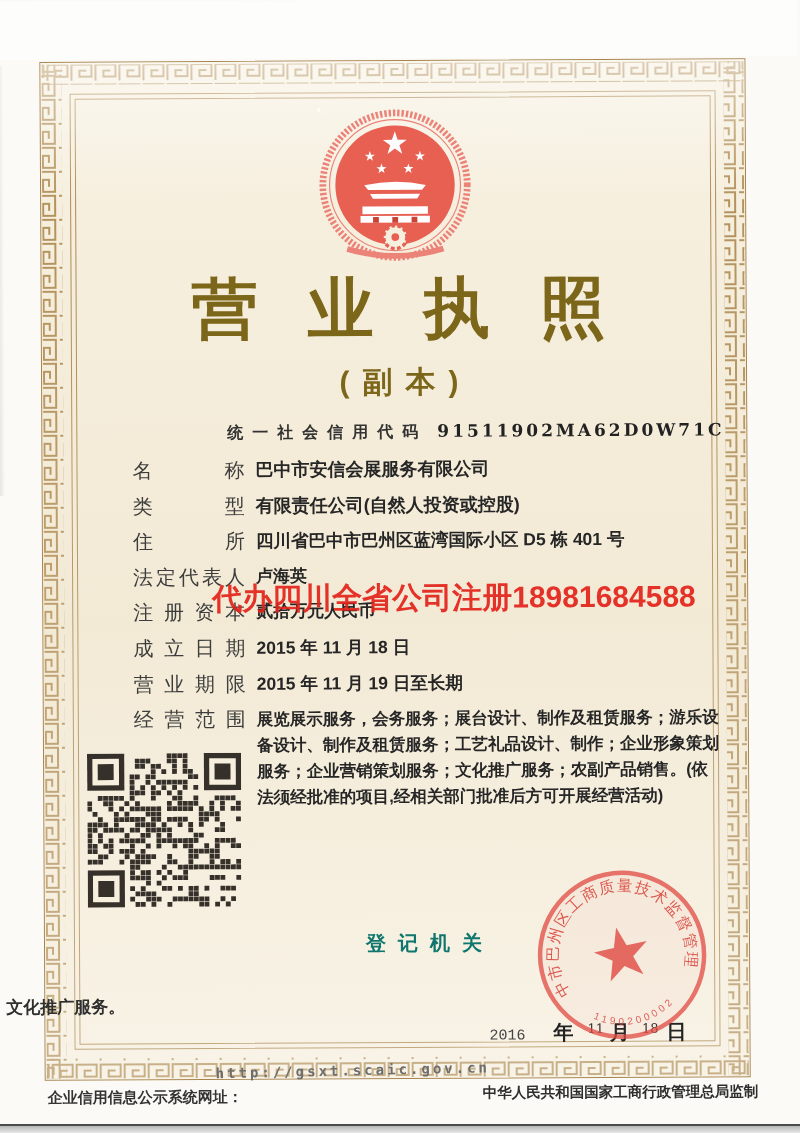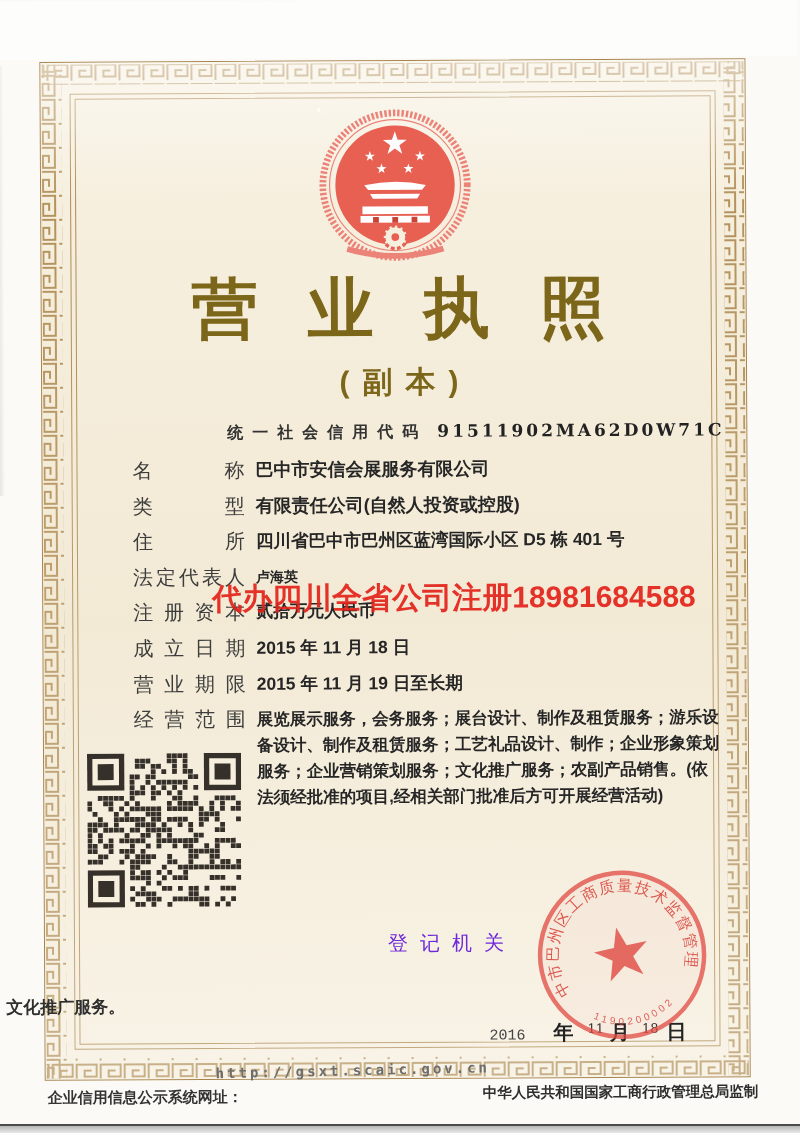--- a/index.html
+++ b/index.html
@@ -38,21 +38,21 @@
        font-size:20px;line-height:27px;color:#3d3d3d;font-weight:500;}
   .fvalue{margin-left:11px;font-size:17.5px;font-weight:700;color:#262626;line-height:26px;
        white-space:nowrap;}
   .frow.tall .fvalue{white-space:normal;width:462px;font-size:16.5px;line-height:26px;}
 
   .watermark{left:212px;top:578px;z-index:6;font-size:30px;font-weight:700;color:#e3231b;
        white-space:nowrap;opacity:.92;}
 
   .qr{left:86px;top:752px;width:154px;height:154px;z-index:3;}
 
-  .regauth{left:386px;top:930px;z-index:4;font-size:20px;font-weight:400;color:#6d28d9;
+  .regauth{left:364px;top:930px;z-index:4;font-size:20px;font-weight:700;color:#0f766e;
        letter-spacing:12px;white-space:nowrap;}
 
   .datebox{left:487px;top:988px;z-index:4;display:flex;align-items:baseline;color:#222;}
   .datebox .yr{font-family:Liberation Mono, monospace;font-size:15px;color:#444;}
   .datebox .cjk{font-size:20px;font-weight:600;}
   .datebox .num{font-family:"DejaVu Serif",serif;font-size:13px;color:#333;
        transform:translateY(-6px);margin-top:40px;}
   .g28{width:28px;} .g14{width:14px;} .g6{width:6px;} .g12{width:12px;} .g8{width:8px;}
 
   .seal{left:530px;top:866px;width:180px;height:180px;z-index:6;pointer-events:none;}
@@ -154,21 +154,21 @@
         <div class="fvalue">四川省巴中市巴州区蓝湾国际小区 D5 栋 401 号</div>
       </div>
       <div class="frow">
         <div class="flabel">
             <span>法</span>
             <span>定</span>
             <span>代</span>
             <span>表</span>
             <span>人</span>
           </div>
-        <div class="fvalue" style="font-size:14px">卢海英</div>
+        <div class="fvalue" style="font-size:17px">卢海英</div>
       </div>
       <div class="frow">
         <div class="flabel">
             <span>注</span>
             <span>册</span>
             <span>资</span>
             <span>本</span>
           </div>
         <div class="fvalue" style="font-size:17px">贰拾万元人民币</div>
       </div>

